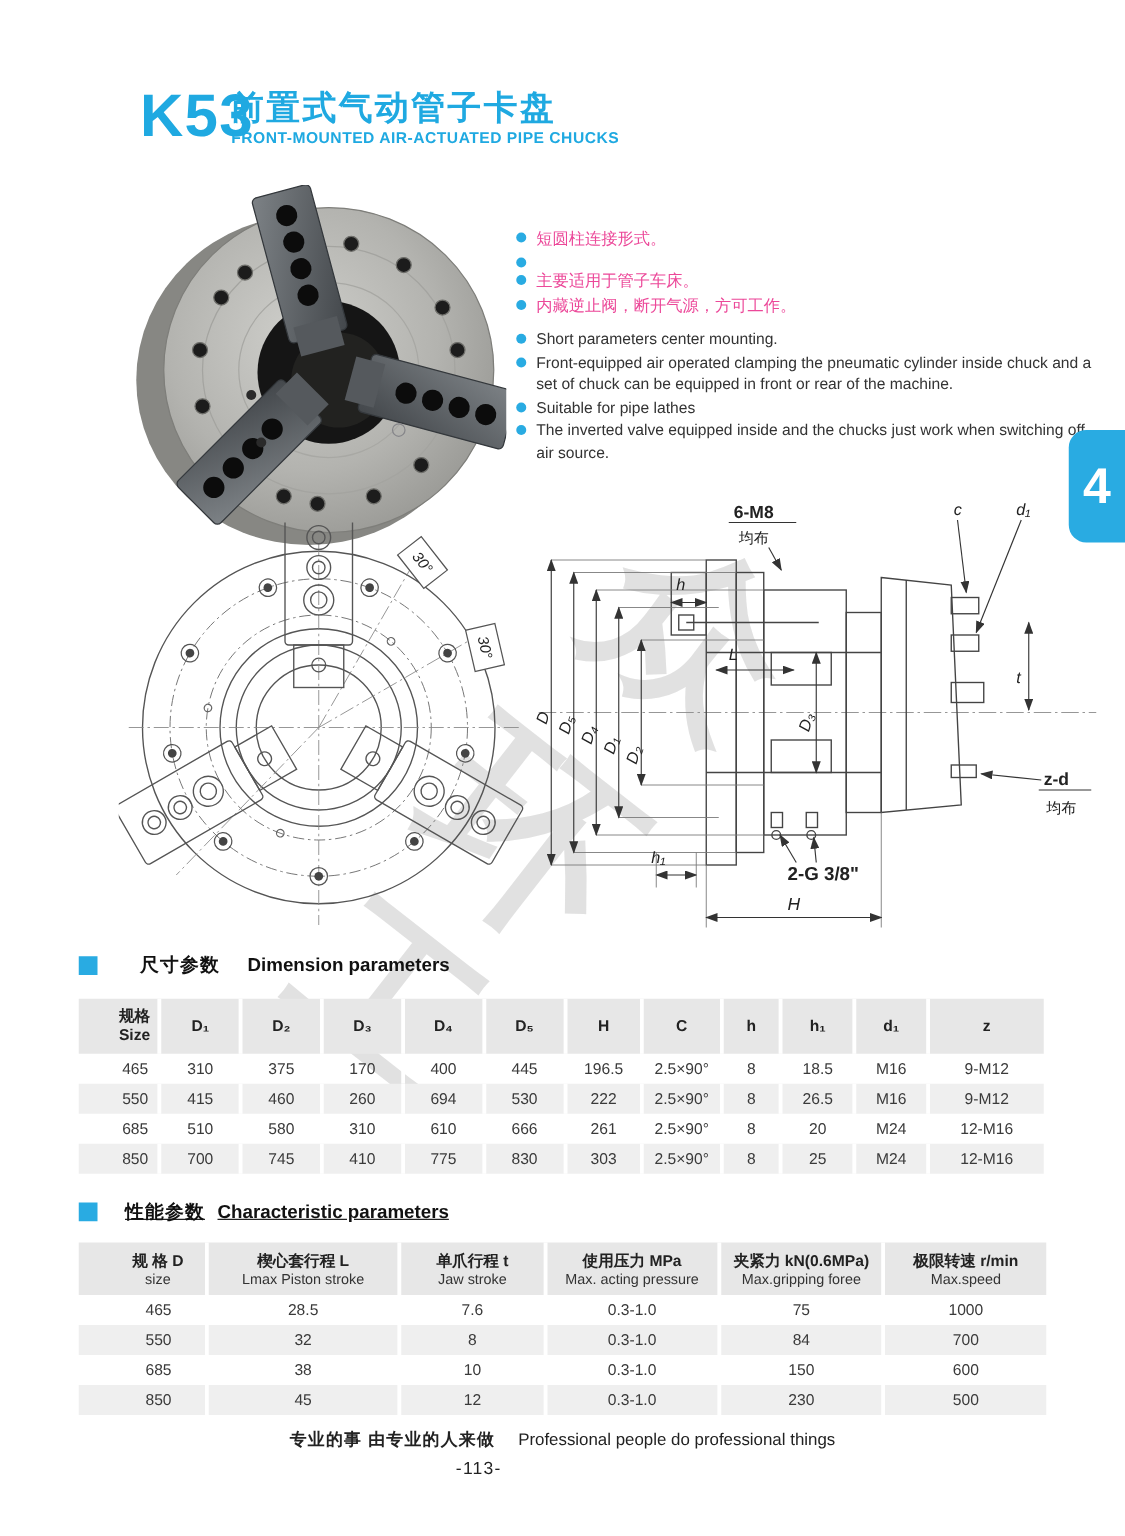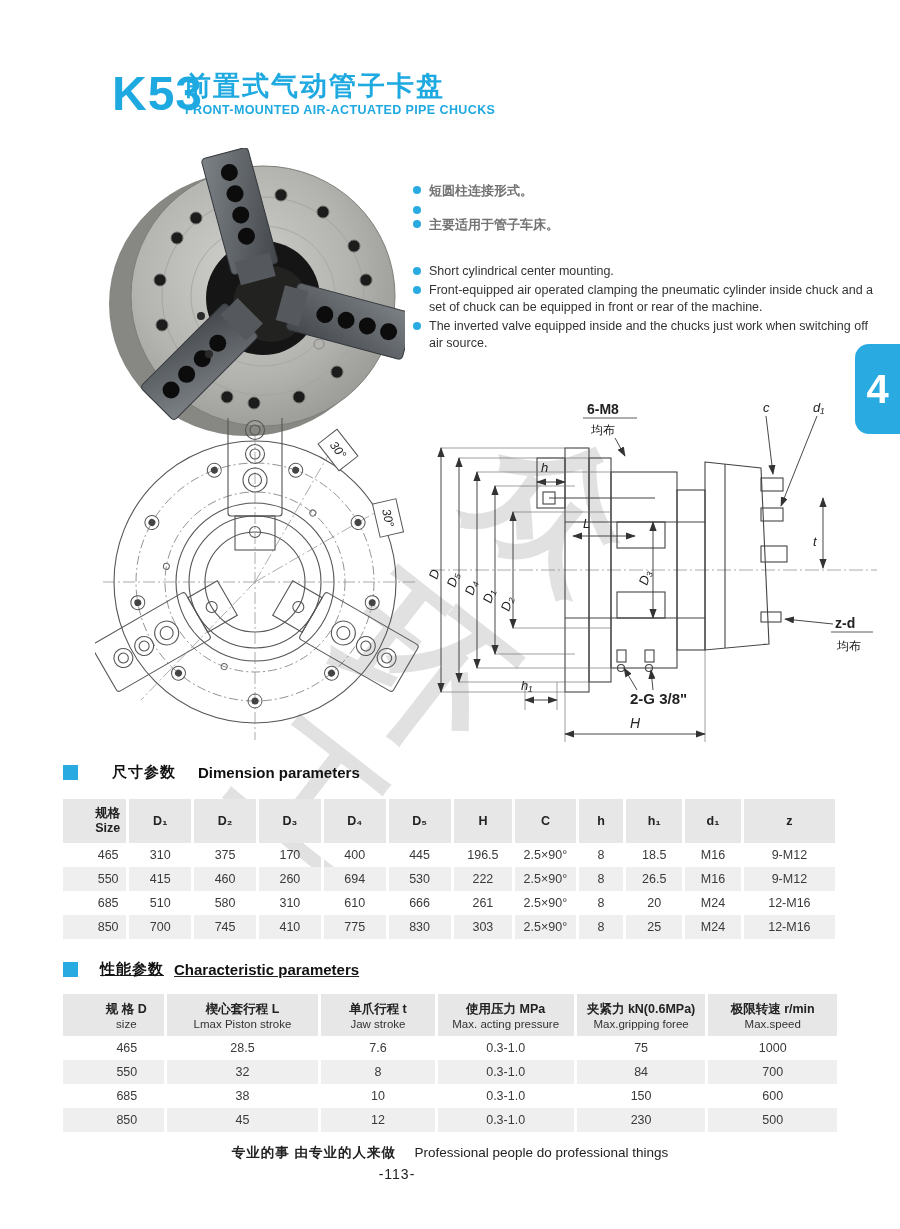--- a/index.html
+++ b/index.html
@@ -15,21 +15,21 @@
   
   .model{position:absolute;left:112px;top:66px;font-size:48px;font-weight:bold;color:#1fa9e1;letter-spacing:1px;}
   .title-zh{position:absolute;left:184px;top:68px;font-size:27px;font-weight:bold;color:#1fa9e1;letter-spacing:2px;}
   .title-en{position:absolute;left:185px;top:103px;font-size:12.5px;font-weight:bold;color:#1fa9e1;letter-spacing:.4px;}
 
   
   .blist{position:absolute;left:413px;width:462px;}
   .zh-list{top:181px;}
   .en-list{top:263px;}
   .bitem{display:flex;align-items:flex-start;margin-bottom:1px;}
-  .zh-list .bitem{font-size:13px;font-weight:bold;line-height:19px;color:#737373;}
+  .zh-list .bitem{font-size:13px;font-weight:normal;line-height:19px;color:#ec4899;}
   .en-list .bitem{font-size:12.5px;line-height:17.5px;color:#333;}
   .dot{flex:0 0 auto;width:8px;height:8px;border-radius:50%;background:#29abe2;margin:5px 8px 0 0;}
   .en-list .dot{margin-top:4px;}
 
   
   .side-tab{position:absolute;right:0;top:344px;width:45px;height:90px;background:#29abe2;
             border-radius:14px 0 0 14px;display:flex;align-items:center;justify-content:center;
             color:#fff;font-size:40px;font-weight:bold;}
 
   
@@ -53,21 +53,21 @@
   .tbl1 thead th{height:42px;}
   .tbl2{left:63px;top:994px;width:774px;}
   .tbl2 thead th{height:40px;font-weight:bold;}
   .th2 .sub{display:block;font-size:11.5px;font-weight:normal;color:#333;}
   .th1-2line span{display:block;line-height:15px;}
 
   
   .footer{position:absolute;left:0;top:1143px;width:900px;text-align:center;z-index:2;}
   .footer .f-zh{font-size:13.5px;font-weight:bold;color:#222;letter-spacing:1px;}
   .footer .f-en{font-size:13.5px;color:#222;margin-left:14px;}
-  .pageno{position:absolute;left:16px;top:1166px;width:762px;text-align:center;
+  .pageno{position:absolute;left:2px;top:1166px;width:762px;text-align:center;
           font-size:14px;color:#222;letter-spacing:1px;z-index:2;}
 </style>
 </head>
 <body>
 
 <div class="page">
 
   <span class="wm" style="left:478px;top:408px;font-size:150px;transform:rotate(38deg);">众</span>
   <span class="wm" style="left:340px;top:560px;font-size:160px;transform:rotate(38deg);">环</span>
   <span class="wm" style="left:238px;top:706px;font-size:140px;transform:rotate(38deg);">工</span>
@@ -144,30 +144,38 @@
         <span class="dot"></span>
         <span>短圆柱连接形式。</span>
       </div>
     <div class="bitem">
         <span class="dot"></span>
       </div>
     <div class="bitem">
         <span class="dot"></span>
         <span>主要适用于管子车床。</span>
       </div>
+    <div class="bitem">
+        <span class="dot"></span>
+        <span>内藏逆止阀，断开气源，方可工作。</span>
+      </div>
   </div>
 
   <div class="blist en-list layer">
     <div class="bitem">
         <span class="dot"></span>
-        <span>Short cylindrical center mounting.</span>
+        <span>Short parameters center mounting.</span>
       </div>
     <div class="bitem">
         <span class="dot"></span>
         <span>Front-equipped air operated clamping the pneumatic cylinder inside chuck and a set of chuck can be equipped in front or rear of the machine.</span>
+      </div>
+    <div class="bitem">
+        <span class="dot"></span>
+        <span>Suitable for pipe lathes</span>
       </div>
     <div class="bitem">
         <span class="dot"></span>
         <span>The inverted valve equipped inside and the chucks just work when switching off air source.</span>
       </div>
   </div>
 
   <div class="side-tab layer">
     <span>4</span>
   </div>

